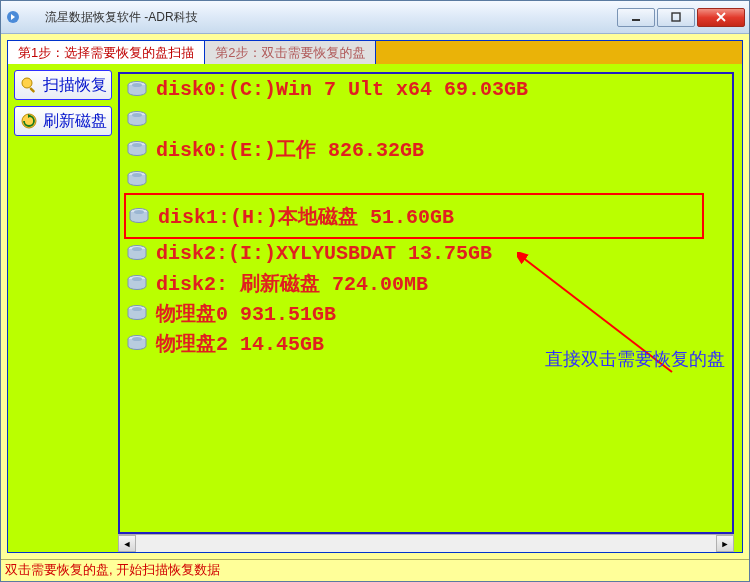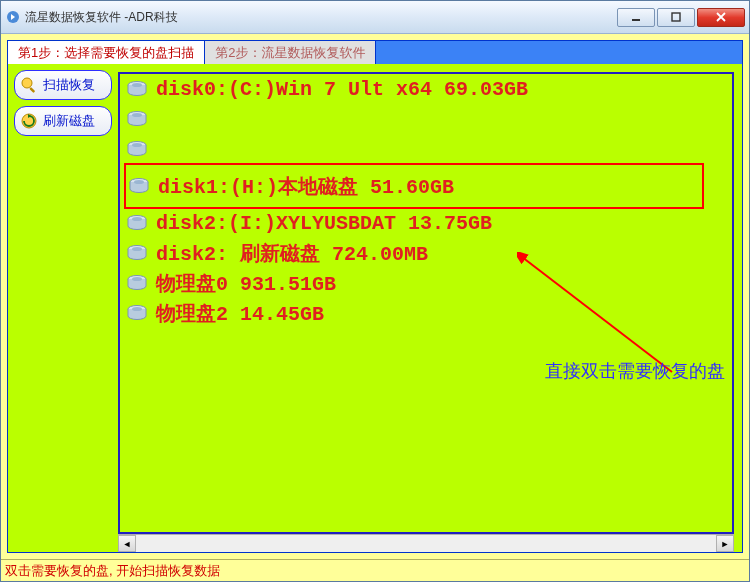--- a/index.html
+++ b/index.html
@@ -20,20 +20,21 @@
     }
     .titlebar {
       height: 28px;
       background: linear-gradient(to bottom, #f5f9ff 0%, #dde9f7 50%, #c8dbee 100%);
       display: flex;
       align-items: center;
       padding: 16px 4px;
       border-bottom: 1px solid #9ab3d0;
       font-size: 12px;
       color: #333;
+      gap: 20px;
     }
     .titlebar .app-icon {
       width: 16px; height: 16px;
       margin-right: 4px;
       display: inline-flex;
       align-items: center;
       justify-content: center;
       color: #2a6ab0;
       font-size: 12px;
     }
@@ -63,21 +64,21 @@
     }
     .content-area {
       flex: 1;
       padding: 6px;
       background: #ffff99;
       display: flex;
       flex-direction: column;
     }
     .tabs-row {
       display: flex;
-      background: #3b82f6;
+      background: #eab308;
       border-top: 1px solid #0033cc;
       border-left: 1px solid #0033cc;
       border-right: 1px solid #0033cc;
       height: 24px;
     }
     .tab {
       height: 24px;
       padding: 3px 10px;
       font-size: 13px;
       color: #c00000;
@@ -100,25 +101,25 @@
       width: 110px;
       background: #baff00;
       padding: 6px 6px;
       display: flex;
       flex-direction: column;
       gap: 6px;
     }
     .side-btn {
       height: 30px;
       border: 1px solid #2f2fff;
-      border-radius: 12px;
+      border-radius: 3px;
       background: linear-gradient(to bottom, #fefefe, #e8ecf5);
       display: flex;
       align-items: center;
-      font-size: 13px;
+      font-size: 16px;
       color: #0011cc;
       cursor: pointer;
       padding: 0 4px;
       gap: 4px;
     }
     .side-btn .side-icon {
       width: 20px; height: 20px;
       display: inline-flex;
       align-items: center;
       justify-content: center;
@@ -161,21 +162,21 @@
       display: inline-flex;
     }
     .annotation-arrow {
       position: absolute;
       top: 178px;
       left: 397px;
       pointer-events: none;
     }
     .annotation-text {
       position: absolute;
-      top: 285px;
+      top: 273px;
       left: 425px;
       color: #2f2fff;
       font-size: 18px;
       font-family: SimSun, serif;
       font-weight: normal;
     }
     .hscroll {
       height: 18px;
       background: #e8e8e8;
       border-top: 1px solid #b0b0b0;
@@ -193,21 +194,21 @@
     }
     .hscroll .track { flex: 1; background: #efefef; }
     .statusbar {
       height: 22px;
       background: #ffff99;
       border-top: 1px solid #b0b060;
       padding: 2px 4px;
       font-size: 13px;
       color: #d00000;
       display: flex;
-      align-items: center;
+      align-items: flex-end;
     }
   </style>
 </head>
 <body>
 
 <div class="window">
 
   <div class="titlebar">
     <span class="app-icon">
       <svg width="14" height="14" viewBox="0 0 14 14">
@@ -232,21 +233,21 @@
             <path d="M2 1 L10 9 M10 1 L2 9" stroke="#fff" stroke-width="1.8"></path>
           </svg>
         </div>
     </div>
   </div>
 
   <div class="content-area">
 
     <div class="tabs-row">
       <div class="tab active">第1步：选择需要恢复的盘扫描</div>
-      <div class="tab inactive">第2步：流星数据恢复软件</div>
+      <div class="tab inactive">第2步：双击需要恢复的盘</div>
     </div>
 
     <div class="main-layout">
 
       <div class="sidebar">
         <div class="side-btn">
           <span class="side-icon">
             <svg width="20" height="20" viewBox="0 0 20 20">
                 <circle cx="8" cy="8" r="5" fill="#ffd24a" stroke="#b88a00" stroke-width="1"></circle>
                 <rect x="12" y="12" width="6" height="2.5" rx="1" transform="rotate(45 12 12)" fill="#b88a00"></rect>
@@ -289,20 +290,30 @@
               </span>
             </div>
             <div class="disk-row">
               <span class="hdd-icon">
                 <svg width="22" height="18" viewBox="0 0 22 18">
                   <ellipse cx="11" cy="5" rx="9" ry="3.5" fill="#d8e4f0" stroke="#7a94b5"></ellipse>
                   <path d="M2 5 L2 12 A9 3.5 0 0 0 20 12 L20 5" fill="#b8ccdf" stroke="#7a94b5"></path>
                   <ellipse cx="11" cy="5" rx="5" ry="2" fill="#9ab6d2"></ellipse>
                 </svg>
               </span>
+              <span>disk0:(E:)工作 826.32GB</span>
+            </div>
+            <div class="disk-row">
+              <span class="hdd-icon">
+                <svg width="22" height="18" viewBox="0 0 22 18">
+                  <ellipse cx="11" cy="5" rx="9" ry="3.5" fill="#d8e4f0" stroke="#7a94b5"></ellipse>
+                  <path d="M2 5 L2 12 A9 3.5 0 0 0 20 12 L20 5" fill="#b8ccdf" stroke="#7a94b5"></path>
+                  <ellipse cx="11" cy="5" rx="5" ry="2" fill="#9ab6d2"></ellipse>
+                </svg>
+              </span>
             </div>
             <div class="disk-row highlighted">
               <span class="hdd-icon">
                 <svg width="22" height="18" viewBox="0 0 22 18">
                   <ellipse cx="11" cy="5" rx="9" ry="3.5" fill="#d8e4f0" stroke="#7a94b5"></ellipse>
                   <path d="M2 5 L2 12 A9 3.5 0 0 0 20 12 L20 5" fill="#b8ccdf" stroke="#7a94b5"></path>
                   <ellipse cx="11" cy="5" rx="5" ry="2" fill="#9ab6d2"></ellipse>
                 </svg>
               </span>
               <span>disk1:(H:)本地磁盘 51.60GB</span>

